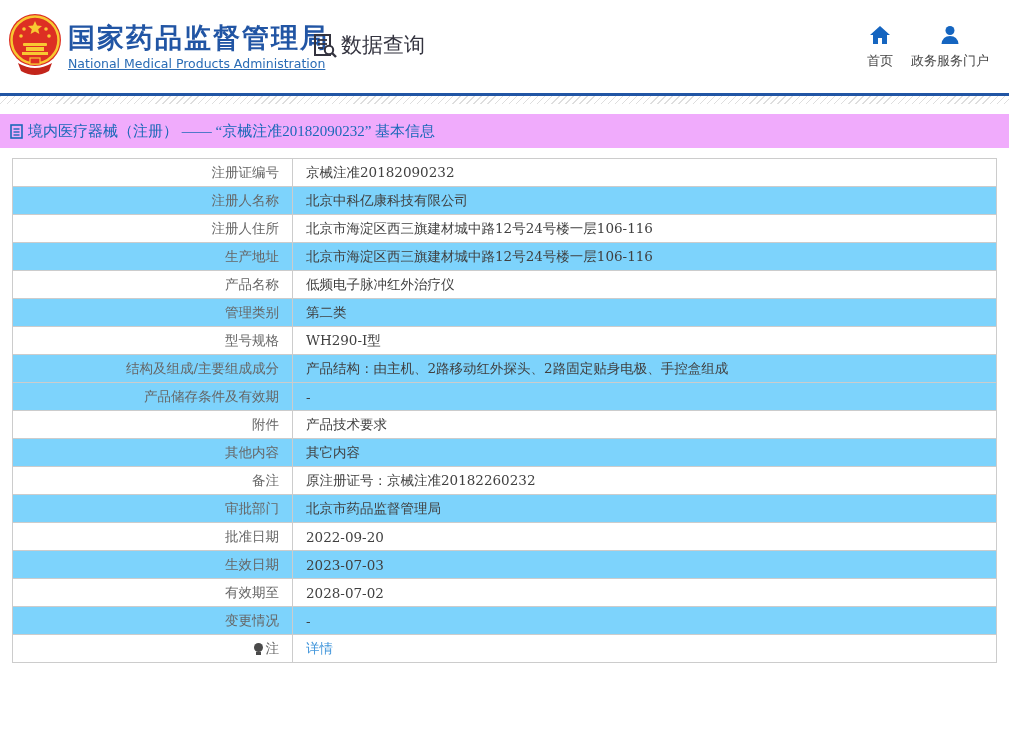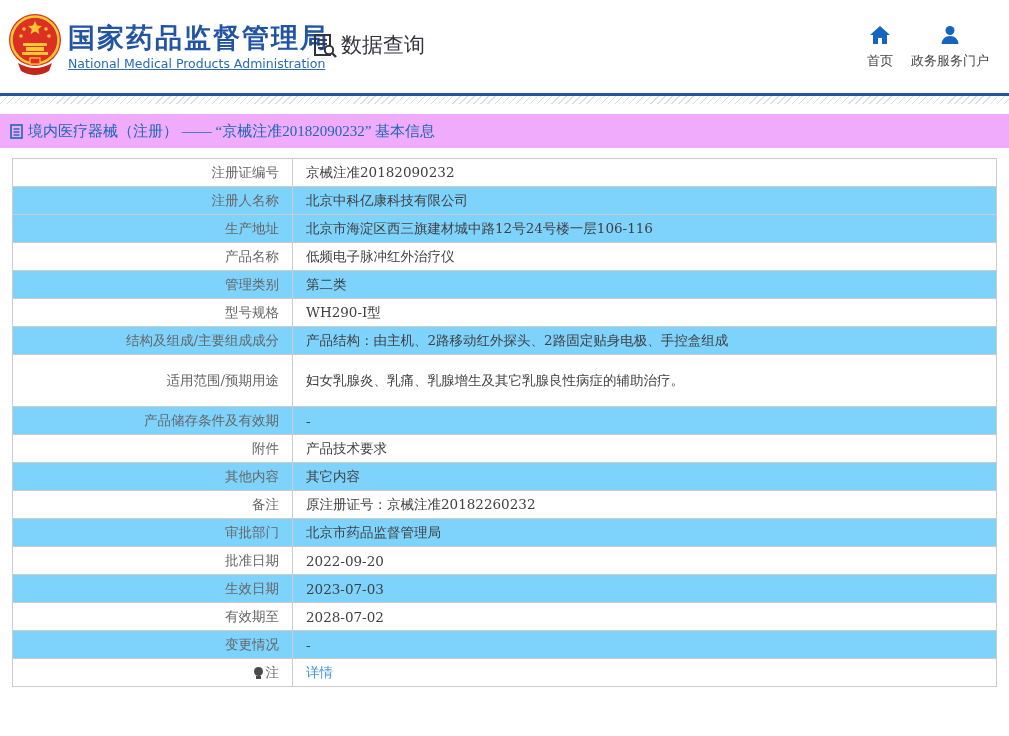--- a/index.html
+++ b/index.html
@@ -133,20 +133,28 @@
     </td>
   </tr>
         <tr class="alt">
     <td class="label-cell">
       <span class="label-text">注册人名称</span>
     </td>
     <td class="value-cell">
       <span class="value-text">北京中科亿康科技有限公司</span>
     </td>
   </tr>
+        <tr>
+    <td class="label-cell">
+      <span class="label-text">注册人住所</span>
+    </td>
+    <td class="value-cell">
+      <span class="value-text">北京市海淀区西三旗建材城中路12号24号楼一层106-116</span>
+    </td>
+  </tr>
         <tr class="alt">
     <td class="label-cell">
       <span class="label-text">生产地址</span>
     </td>
     <td class="value-cell">
       <span class="value-text">北京市海淀区西三旗建材城中路12号24号楼一层106-116</span>
     </td>
   </tr>
         <tr>
     <td class="label-cell">
@@ -171,28 +179,20 @@
     <td class="value-cell">
       <span class="value-text">WH290-I型</span>
     </td>
   </tr>
         <tr class="alt">
     <td class="label-cell">
       <span class="label-text">结构及组成/主要组成成分</span>
     </td>
     <td class="value-cell">
       <span class="value-text">产品结构：由主机、2路移动红外探头、2路固定贴身电极、手控盒组成</span>
-    </td>
-  </tr>
-        <tr class="tall">
-    <td class="label-cell">
-      <span class="label-text">适用范围/预期用途</span>
-    </td>
-    <td class="value-cell">
-      <span class="value-text">妇女乳腺炎、乳痛、乳腺增生及其它乳腺良性病症的辅助治疗。</span>
     </td>
   </tr>
         <tr class="alt">
     <td class="label-cell">
       <span class="label-text">产品储存条件及有效期</span>
     </td>
     <td class="value-cell">
       <span class="value-text">-</span>
     </td>
   </tr>

